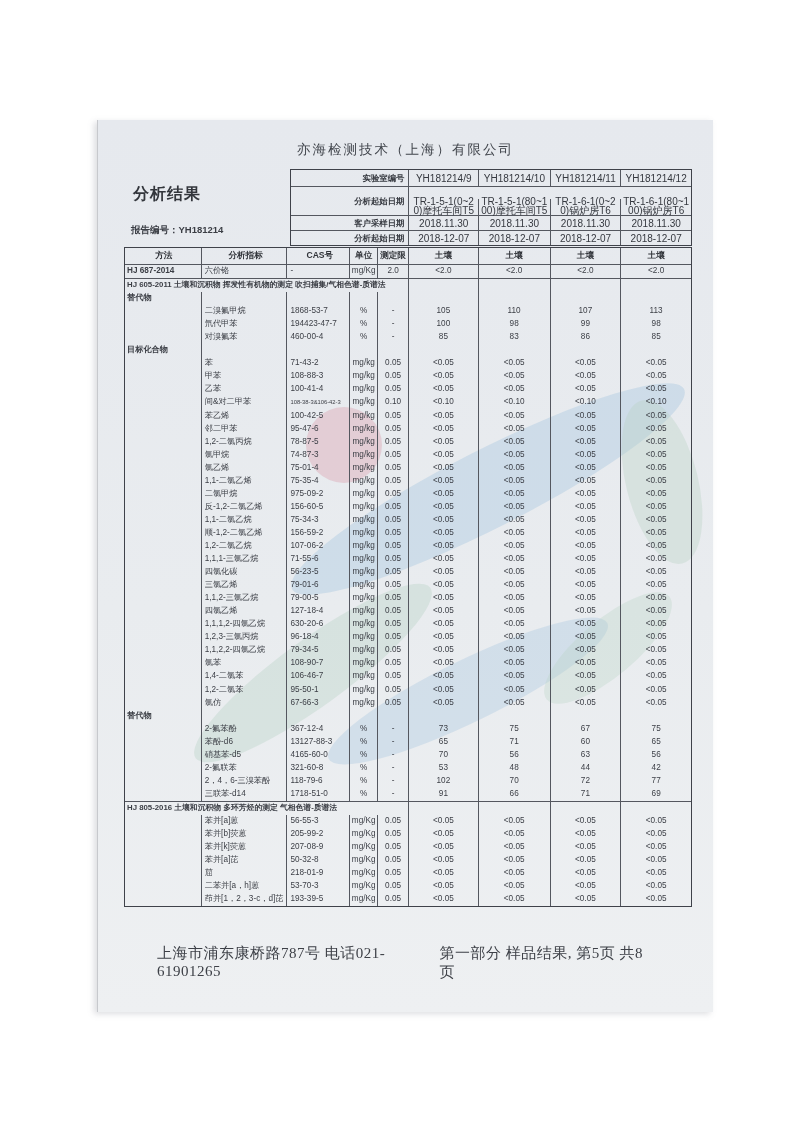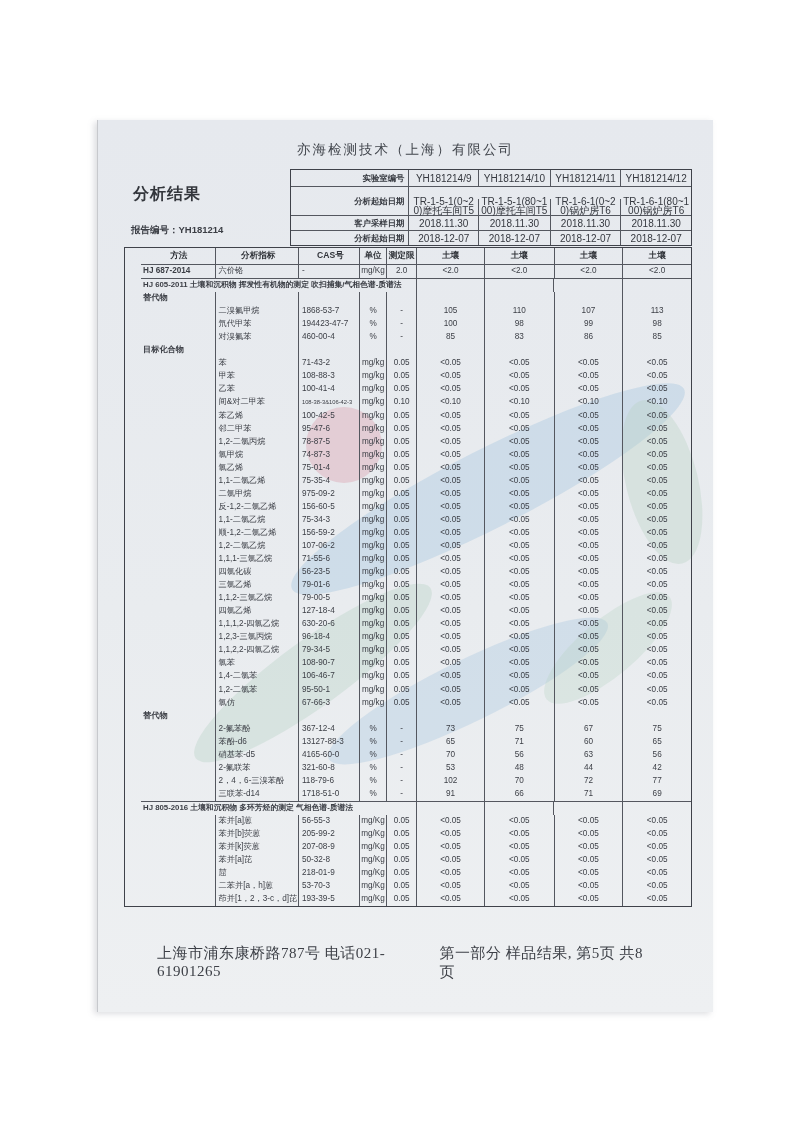--- a/index.html
+++ b/index.html
@@ -22,21 +22,21 @@
   
   .sample-table{position:absolute;left:192px;top:49px;width:402px;border:1.6px solid var(--outer);box-sizing:border-box;background:transparent;}
   .st-row{display:flex;border-bottom:1px solid var(--border);}
   .st-row:last-child{border-bottom:none;}
   .st-cell{border-right:1px solid var(--border);box-sizing:border-box;display:flex;align-items:center;justify-content:center;
     text-align:center;font-size:10px;line-height:9px;color:#35383f;padding:0 1px;word-break:break-all;}
   .st-cell:last-child{border-right:none;}
   .st-label{justify-content:flex-end;padding-right:4px;font-weight:bold;font-size:8.4px;}
   .st-sample{font-size:10px;line-height:8.6px;margin-top:12px;}
   
-  .main-table{position:absolute;left:26px;top:127px;width:568px;border:1.6px solid var(--outer);box-sizing:border-box;padding-left:16px;}
+  .main-table{position:absolute;left:26px;top:127px;width:568px;border:1.6px solid var(--outer);box-sizing:border-box;}
   .mt-row{display:flex;height:13.05px;}
   .mt-row.head{height:16px;border-bottom:1px solid var(--border);}
   .mt-row.bb{border-bottom:1px solid var(--border);}
   .mt-row.bt{border-top:1px solid var(--border);}
   .mt-cell{border-right:1px solid var(--border);box-sizing:border-box;height:100%;
     font-size:8.2px;line-height:12.6px;color:#3b3e45;overflow:visible;white-space:nowrap;}
   .mt-cell:last-child{border-right:none;}
   .mt-row.head .mt-cell{font-weight:bold;text-align:center;font-size:8.6px;line-height:15px;color:#303339;}
   .c-method{width:77px;padding-left:2px;font-weight:bold;}
   .c-analyte{width:86px;padding-left:3px;}

